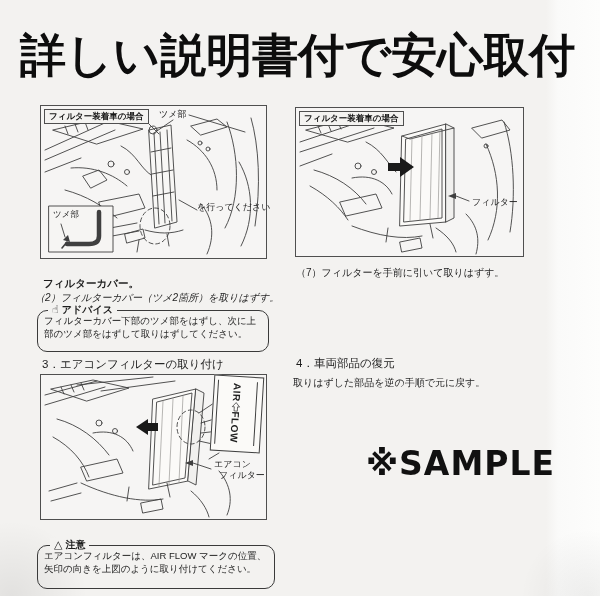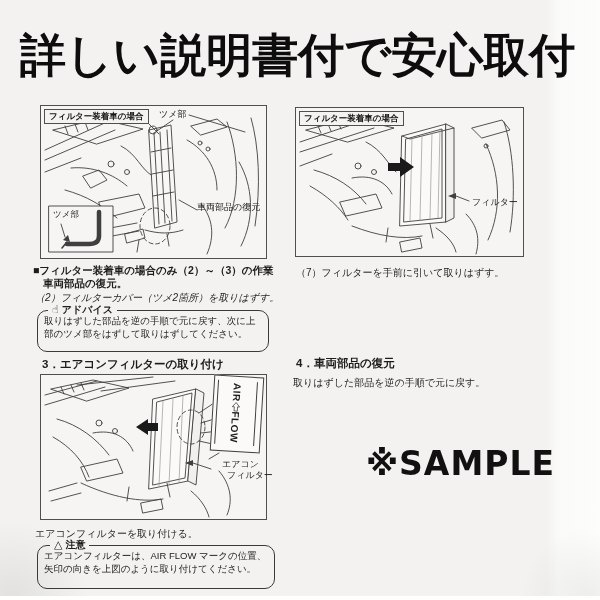--- a/index.html
+++ b/index.html
@@ -19,21 +19,21 @@
   }
   .diagram{border:1px solid #4f4f4f;background:rgba(255,255,255,0.25);}
   .diagram svg{display:block;}
   .caption-box{
     border:1px solid #4f4f4f;background:#f4f3f1;color:#161616;
     font-size:8.5px;font-weight:700;padding:1px 4px;line-height:11px;white-space:nowrap;
   }
   .dlabel{font-size:9px;color:#222;white-space:nowrap;line-height:10px;}
   .note{font-size:10.5px;font-weight:700;line-height:13px;white-space:nowrap;}
   .step{font-size:10px;font-weight:400;line-height:13px;white-space:nowrap;color:#262626;}
-  .sec-title{font-size:11.5px;font-weight:700;white-space:nowrap;text-align:right;}
+  .sec-title{font-size:11.5px;font-weight:400;white-space:nowrap;text-align:right;}
   .callout{
     border:1.2px solid #3a3a3a;border-radius:10px;background:transparent;
   }
   .callout-legend{
     position:absolute;top:-8px;left:10px;background:#f3f2f0;padding:0 4px;
     font-size:10px;font-weight:700;line-height:14px;white-space:nowrap;display:flex;align-items:center;gap:3px;
   }
   .callout-body{
     padding:4px 6px 0 6px;font-size:9.5px;line-height:12.5px;color:#222;
   }
@@ -100,21 +100,21 @@
         <path d="M156,104 L138,94"></path>
         <rect x="8" y="100" width="64" height="46" fill="#f6f5f3"></rect>
         <path d="M58,106 L58,130 Q58,138 48,138 L26,138" stroke-width="4.5"></path>
         <path d="M26,136 l-5,6" stroke-width="1.6"></path>
         <path d="M20,118 L24,131"></path>
       </g>
       <polygon points="22,134 27,129 29,136" fill="#3f3f3f"></polygon>
     </svg>
     <div class="abs caption-box" style="left:3px;top:3px;">フィルター装着車の場合</div>
     <div class="abs dlabel" style="left:118px;top:3px;">ツメ部</div>
-    <div class="abs dlabel" style="left:156px;top:96px;">車両部品の復元</div>
+    <div class="abs dlabel" style="left:156px;top:96px;">を行ってください</div>
     <div class="abs dlabel" style="left:12px;top:103px;font-size:8.5px;">ツメ部</div>
   </div>
 
   <div class="abs diagram" style="left:295px;top:107px;width:227px;height:148px;">
     <svg width="227" height="148" viewBox="0 0 227 148">
       <g stroke="#3f3f3f" stroke-width="0.9" fill="none" stroke-linecap="round">
         <path d="M4,34 L70,12"></path>
           <path d="M4,44 L78,20"></path>
         <path d="M10,22 L56,10 L98,20 L52,34 Z"></path>
         <path d="M22,18 l3,7 M32,16 l3,7 M42,14 l3,7"></path>
@@ -144,30 +144,29 @@
         <path d="M140,120 C152,128 158,136 160,144"></path>
         <path d="M173,93 L160,88"></path>
       </g>
       <polygon points="92,55 104,55 104,49 118,59 104,69 104,63 92,63" fill="#1a1a1a"></polygon>
       <polygon points="160,85 152,88 160,91" fill="#3f3f3f"></polygon>
     </svg>
     <div class="abs caption-box" style="left:3px;top:3px;">フィルター装着車の場合</div>
     <div class="abs dlabel" style="left:176px;top:89px;">フィルター</div>
   </div>
 
-  <div class="abs note" style="left:33px;top:264px;">■フィルター装着車の場合のみ（2）～（3）の作業</div>
-  <div class="abs note" style="left:43px;top:277px;">車両部品の復元。</div>
+  <div class="abs note" style="left:43px;top:277px;">フィルターカバー。</div>
   <div class="abs step" style="left:35px;top:291px;font-style:italic;">（2）フィルターカバー（ツメ2箇所）を取りはずす。</div>
 
   <div class="abs callout" style="left:37px;top:310px;width:230px;height:40px;">
     <div class="callout-legend">
       <span class="icon-glyph">☝</span>
       <span>アドバイス</span>
     </div>
-    <div class="callout-body">取りはずした部品を逆の手順で元に戻す、次に上部のツメ部をはずして取りはずしてください。</div>
+    <div class="callout-body">フィルターカバー下部のツメ部をはずし、次に上部のツメ部をはずして取りはずしてください。</div>
   </div>
 
   <div class="abs sec-title" style="left:42px;top:357px;">3．エアコンフィルターの取り付け</div>
 
   <div class="abs diagram" style="left:40px;top:374px;width:225px;height:144px;">
     <svg width="225" height="144" viewBox="0 0 225 144">
       <g stroke="#3f3f3f" stroke-width="0.9" fill="none" stroke-linecap="round">
         <path d="M36,10 L112,2"></path>
           <path d="M60,16 L134,6"></path>
         <path d="M4,20 L56,6"></path>
@@ -204,32 +203,31 @@
 
   <div class="abs airflow-box">
     <div class="airflow-inner">
       <span>AIR</span>
       <svg width="15" height="13" viewBox="0 0 15 13">
         <polygon points="1,6.5 7.5,1 7.5,4 14,4 14,9 7.5,9 7.5,12" fill="none" stroke="#222" stroke-width="1"></polygon>
       </svg>
       <span>FLOW</span>
     </div>
   </div>
-  <div class="abs dlabel" style="left:214px;top:459px;line-height:11px;margin-left:8px;">
+  <div class="abs dlabel" style="left:214px;top:459px;line-height:11px;">
     <div>エアコン</div>
     <div style="padding-left:5px;">フィルター</div>
   </div>
 
   <div class="abs step" style="left:296px;top:266px;">（7）フィルターを手前に引いて取りはずす。</div>
   <div class="abs sec-title" style="left:296px;top:356px;">4．車両部品の復元</div>
   <div class="abs step" style="left:293px;top:376px;">取りはずした部品を逆の手順で元に戻す。</div>
 
   <div class="abs sample" style="left:366px;top:444px;">※SAMPLE</div>
 
-  <div class="abs step" style="left:35px;top:527px;">エアコンフィルターを取り付ける。</div>
 
   <div class="abs callout" style="left:37px;top:545px;width:236px;height:42px;">
     <div class="callout-legend" style="left:12px;">
       <span class="icon-glyph">△</span>
       <span>注意</span>
     </div>
     <div class="callout-body">エアコンフィルターは、AIR FLOW マークの位置、矢印の向きを上図のように取り付けてください。</div>
   </div>
 
 </div>

